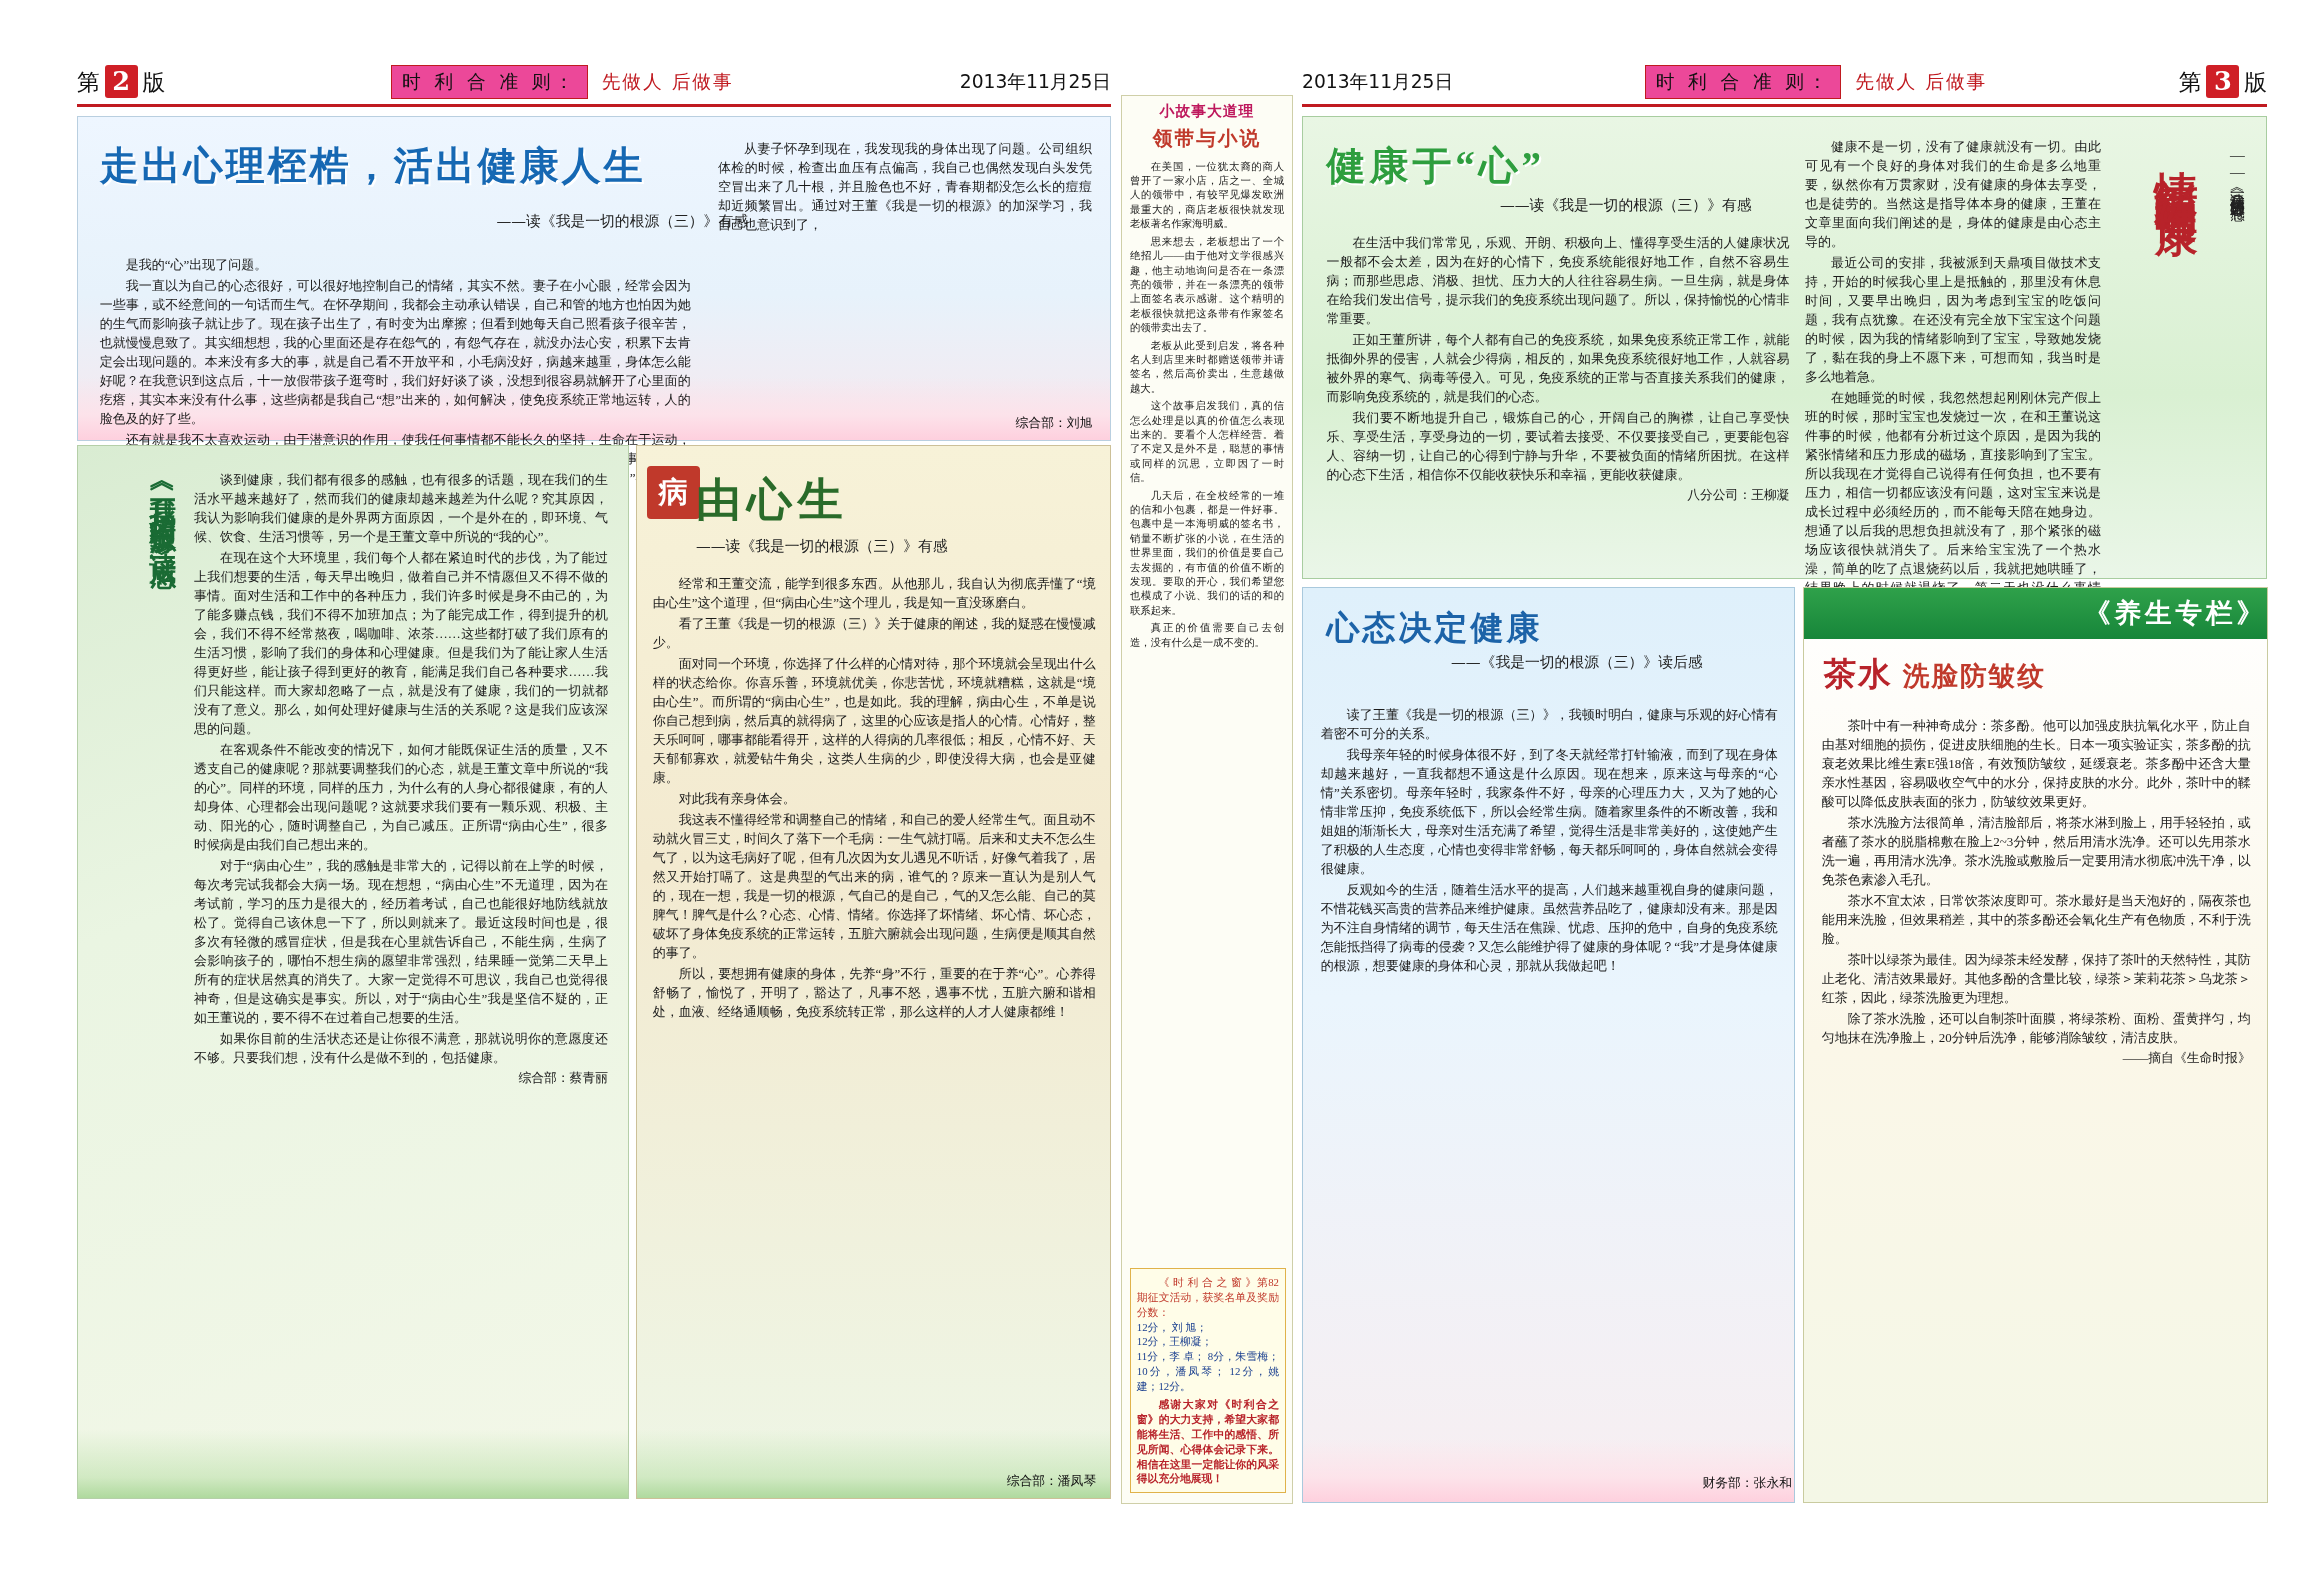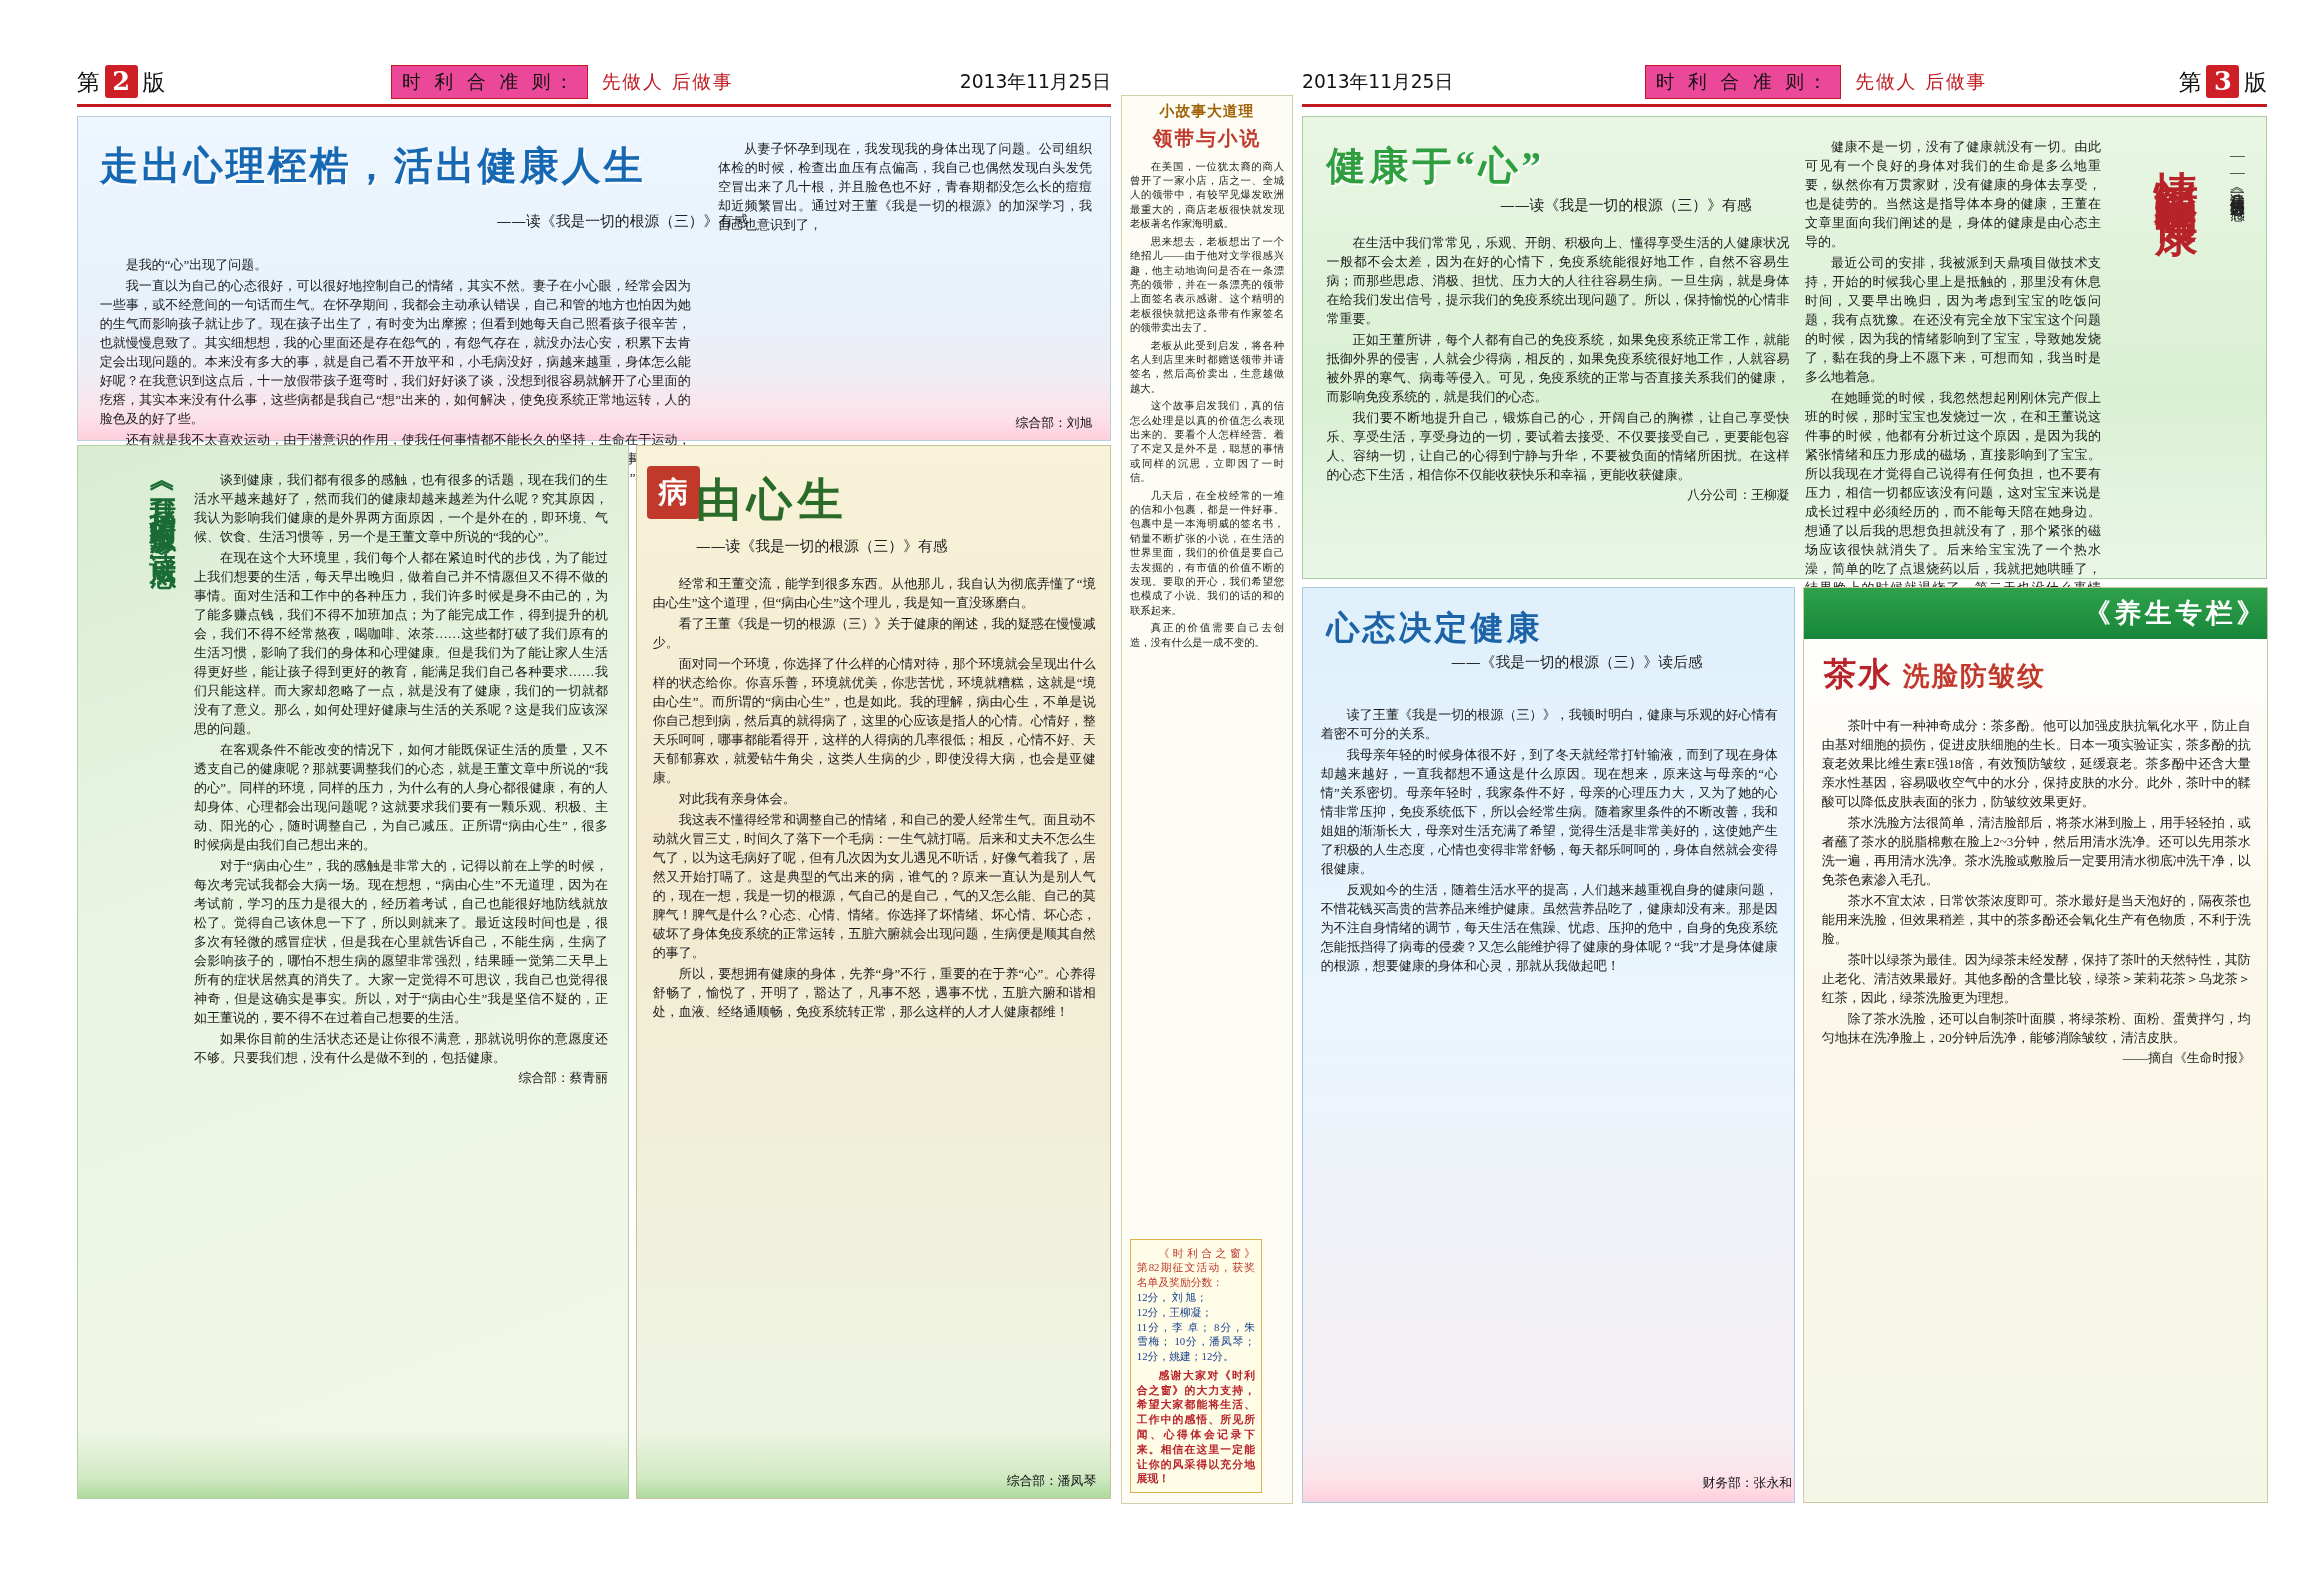--- a/index.html
+++ b/index.html
@@ -48,24 +48,24 @@
       background:linear-gradient(180deg,#f7f2d8 0%,#f3ead0 40%,#eef6e6 100%);border:1px solid #ccc098;}
   #a3 .t{position:absolute;left:59px;top:23.6px;font-size:45px;font-weight:bold;color:#2a6b2a;letter-spacing:5.9px;}
   #a3 .seal{position:absolute;left:9.9px;top:19.7px;width:53px;height:53px;background:#c0392b;color:#fff;
        font-size:29.6px;font-weight:bold;text-align:center;line-height:53px;border-radius:3.9px;}
   #a3 .s{position:absolute;left:59px;top:91px;font-size:14.8px;color:#222;}
   #a3 .c{position:absolute;left:15.8px;top:128px;width:443px;}
   #a3 .bl{position:absolute;right:13.8px;bottom:7.9px;}
 
   
   #center{left:1121px;top:95px;width:172px;height:1409px;background:#fdfdf5;border:1px solid #cfcfa8;}
-  #center .hd{font-size:14.8px;color:#a16207;font-weight:bold;text-align:center;margin-top:5.9px;letter-spacing:1px;}
+  #center .hd{font-size:14.8px;color:#be185d;font-weight:bold;text-align:center;margin-top:5.9px;letter-spacing:1px;}
   #center .hd2{font-size:19.7px;color:#c0392b;font-weight:bold;text-align:center;margin-top:3.9px;letter-spacing:2px;}
   #center .c{font-size:10.4px;line-height:14.4px;text-align:justify;text-indent:2em;padding:7.9px 7.9px 0 7.9px;color:#222;}
-  #center .box{position:absolute;left:7.9px;bottom:9.9px;width:132px;border:1px solid #e0b24a;background:#fffde8;
+  #center .box{position:absolute;left:7.9px;bottom:9.9px;width:156px;border:1px solid #e0b24a;background:#fffde8;
      padding:5.9px;box-sizing:border-box;}
   #center .box .bt{color:#c0392b;font-size:10.8px;line-height:14.8px;text-indent:2em;text-align:justify;}
   #center .box .nums{color:#1a3f8f;font-size:10.8px;line-height:14.8px;text-align:justify;}
   #center .box .hl{color:#b8232a;font-weight:bold;}
 
   
   #b1{left:1302px;top:116px;width:965px;height:463px;
       background:linear-gradient(180deg,#e9f6e4 0%,#d9f0d2 60%,#eaf6e8 100%);border:1px solid #a8cda0;}
   #b1 .t{position:absolute;left:23.6px;top:21.7px;font-size:39px;font-weight:bold;color:#2e9e3e;
        text-shadow:2px 2px 0 #ffffff;letter-spacing:3.9px;}

